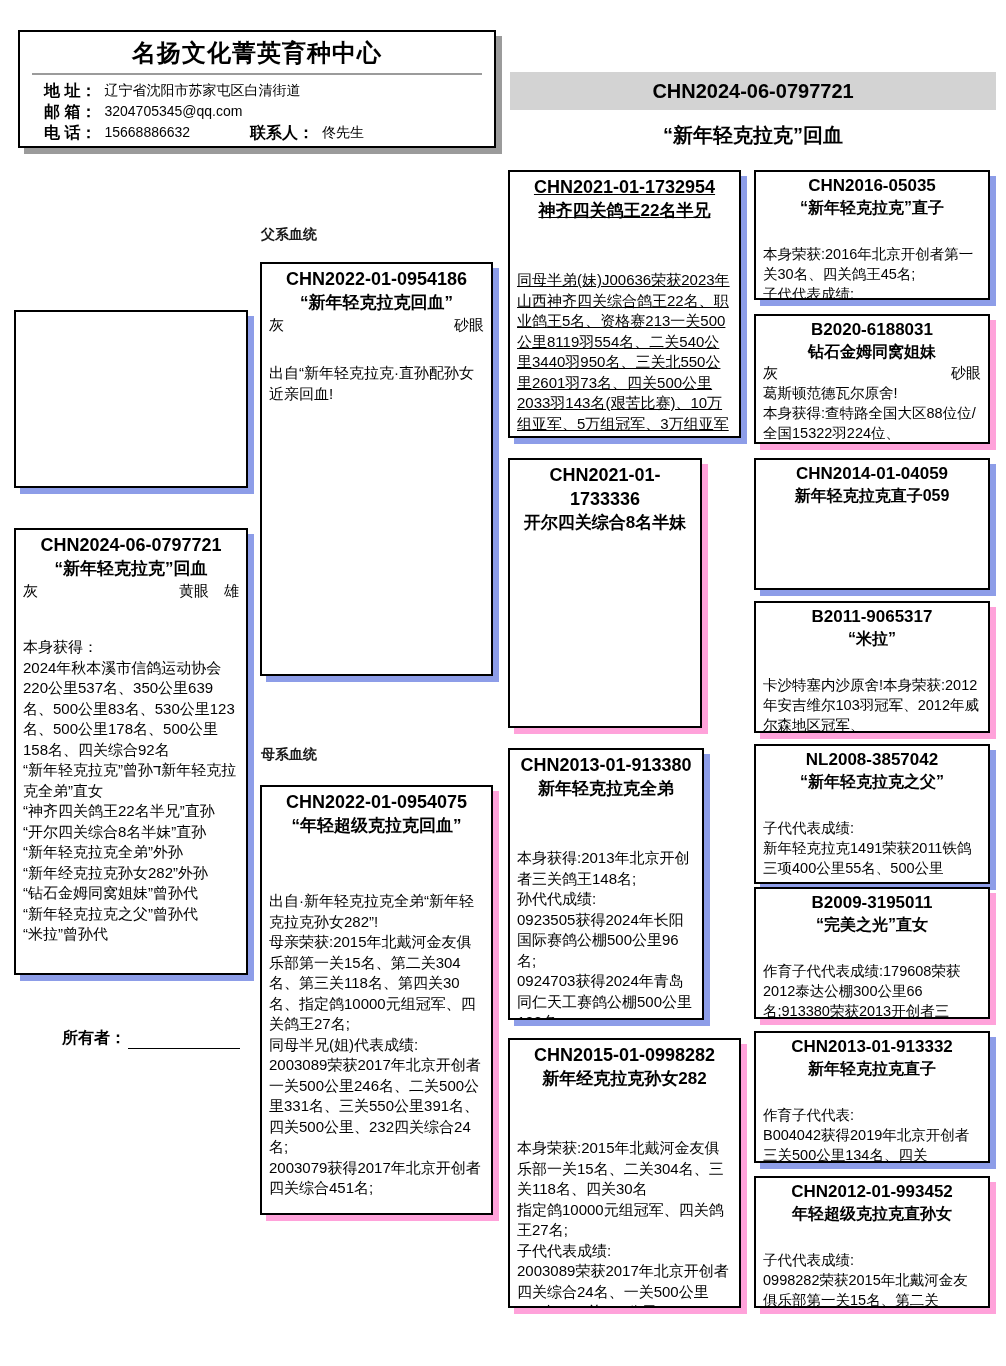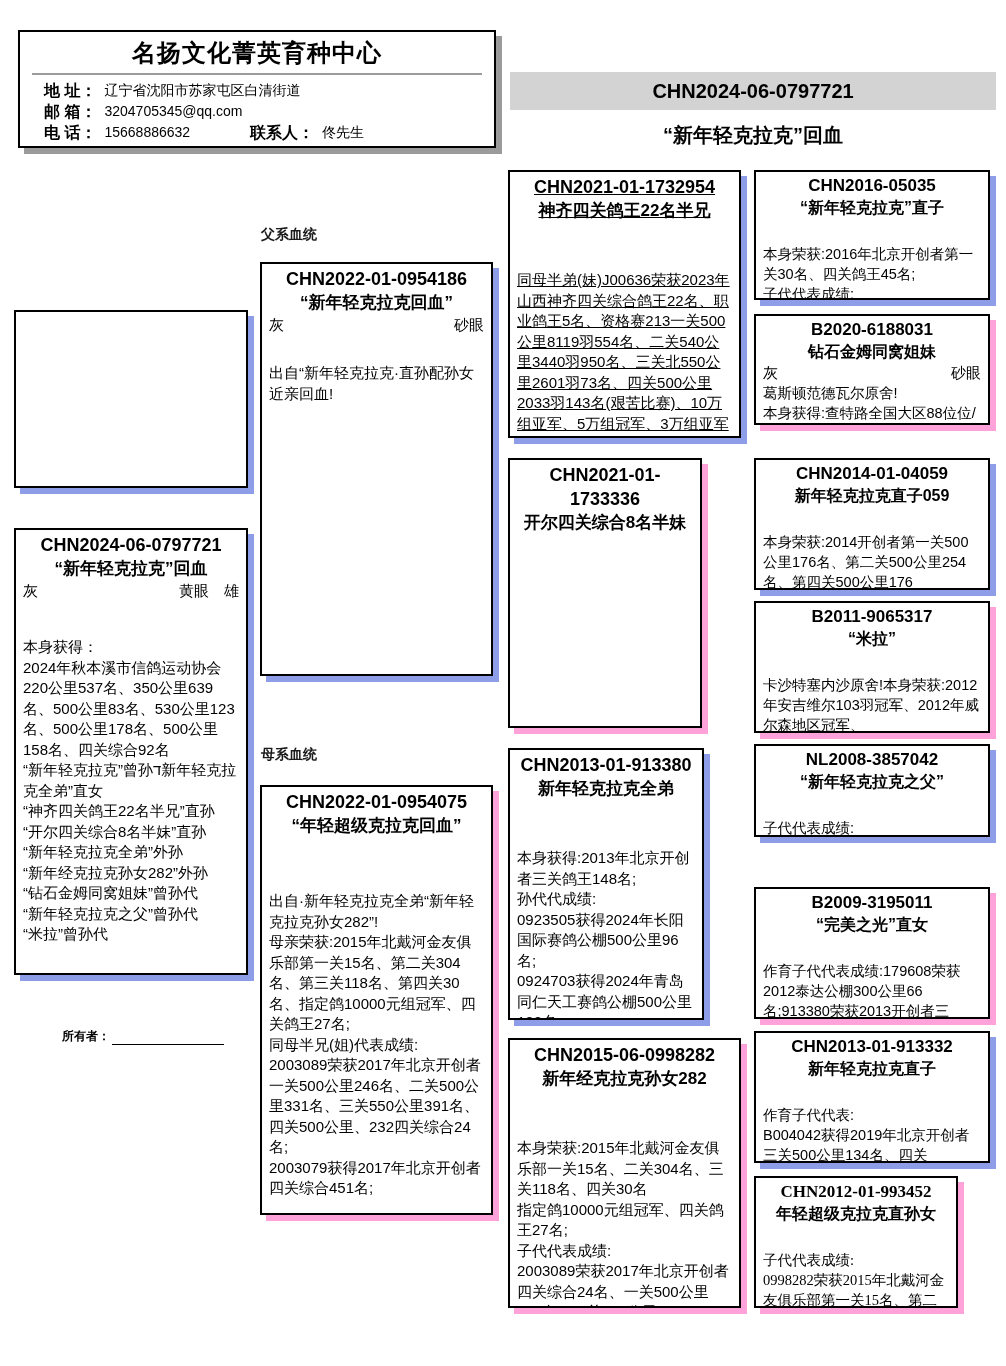--- a/index.html
+++ b/index.html
@@ -64,21 +64,21 @@
   .g4.has-eye .box-body { margin-top:0; }
   .g4 .box-ring { font-size:17px; line-height:22px; }
   .g4 .box-name { font-size:16px; line-height:21px; }
   .g4 .box-body { font-size:14.5px; line-height:20px; }
 
   
   .section-label {
     position:absolute; font-size:14px; font-weight:bold; color:#1a1a1a;
   }
   .owner-line {
-    position:absolute; left:62px; top:1028px; font-size:12px; font-weight:bold;
+    position:absolute; left:62px; top:1028px; font-size:16px; font-weight:bold;
     display:flex; align-items:flex-end;
   }
   .owner-blank {
     display:inline-block; width:112px; border-bottom:1.5px solid #000; height:16px;
     margin-left:2px;
   }
 </style>
 </head>
 <body>
 
@@ -170,78 +170,77 @@
     <div class="box-ring">CHN2013-01-913380</div>
     <div class="box-name">新年轻克拉克全弟</div>
     <div class="box-body">本身获得:2013年北京开创者三关鸽王148名;
 孙代代成绩:
 0923505获得2024年长阳国际赛鸽公棚500公里96名;
 0924703获得2024年青岛同仁天工赛鸽公棚500公里138名;
 0310465获得2018年唐山开尔二关500公里92名、四关综合</div>
   </div>
 
   <div class="box pink g3" style="left:508px; top:1038px; width:233px; height:270px;">
-    <div class="box-ring">CHN2015-06-0998282</div>
+    <div class="box-ring">CHN2015-01-0998282</div>
     <div class="box-name">新年经克拉克孙女282</div>
     <div class="box-body">本身荣获:2015年北戴河金友俱乐部一关15名、二关304名、三关118名、四关30名
 指定鸽10000元组冠军、四关鸽王27名;
 子代代表成绩:
 2003089荣获2017年北京开创者四关综合24名、一关500公里246名、二关500公里331</div>
   </div>
 
   <div class="box blue g4" style="left:754px; top:170px; width:236px; height:130px;">
     <div class="box-ring">CHN2016-05035</div>
     <div class="box-name">“新年轻克拉克”直子</div>
     <div class="box-body">本身荣获:2016年北京开创者第一关30名、四关鸽王45名;
 子代代表成绩:</div>
   </div>
 
-  <div class="box pink g4 has-eye" style="left:754px; top:314px; width:236px; height:111px;">
+  <div class="box pink g4 has-eye" style="left:754px; top:314px; width:236px; height:130px;">
     <div class="box-ring">B2020-6188031</div>
     <div class="box-name">钻石金姆同窝姐妹</div>
     <div class="eye-row">
       <span>灰</span>
       <span>砂眼</span>
     </div>
     <div class="box-body">葛斯顿范德瓦尔原舍!
 本身获得:查特路全国大区88位位/全国15322羽224位、</div>
   </div>
 
   <div class="box blue g4" style="left:754px; top:458px; width:236px; height:132px;">
     <div class="box-ring">CHN2014-01-04059</div>
     <div class="box-name">新年轻克拉克直子059</div>
-    <div class="box-body">本身荣获:2014开创者第一关500公里176名、第二关500公里254名、第四关500公里176</div>
   </div>
 
   <div class="box pink g4" style="left:754px; top:601px; width:236px; height:132px;">
     <div class="box-ring">B2011-9065317</div>
     <div class="box-name">“米拉”</div>
     <div class="box-body">卡沙特塞内沙原舍!本身荣获:2012年安吉维尔103羽冠军、2012年威尔森地区冠军、</div>
   </div>
 
-  <div class="box blue g4" style="left:754px; top:744px; width:236px; height:93px;">
+  <div class="box blue g4" style="left:754px; top:744px; width:236px; height:140px;">
     <div class="box-ring">NL2008-3857042</div>
     <div class="box-name">“新年轻克拉克之父”</div>
     <div class="box-body">子代代表成绩:
 新年轻克拉克1491荣获2011铁鸽三项400公里55名、500公里</div>
   </div>
 
   <div class="box pink g4" style="left:754px; top:887px; width:236px; height:132px;">
     <div class="box-ring">B2009-3195011</div>
     <div class="box-name">“完美之光”直女</div>
     <div class="box-body">作育子代代表成绩:179608荣获2012泰达公棚300公里66名;913380荣获2013开创者三</div>
   </div>
 
   <div class="box blue g4" style="left:754px; top:1031px; width:236px; height:132px;">
     <div class="box-ring">CHN2013-01-913332</div>
     <div class="box-name">新年轻克拉克直子</div>
     <div class="box-body">作育子代代表:
 B004042获得2019年北京开创者三关500公里134名、四关</div>
   </div>
 
-  <div class="box pink g4" style="left:754px; top:1176px; width:204px; height:132px;font-family:Liberation Serif, serif;">
+  <div class="box pink g4" style="left:754px; top:1176px; width:236px; height:132px;">
     <div class="box-ring">CHN2012-01-993452</div>
     <div class="box-name">年轻超级克拉克直孙女</div>
     <div class="box-body">子代代表成绩:
 0998282荣获2015年北戴河金友俱乐部第一关15名、第二关</div>
   </div>
 
 </div>
 
 </body></html>

